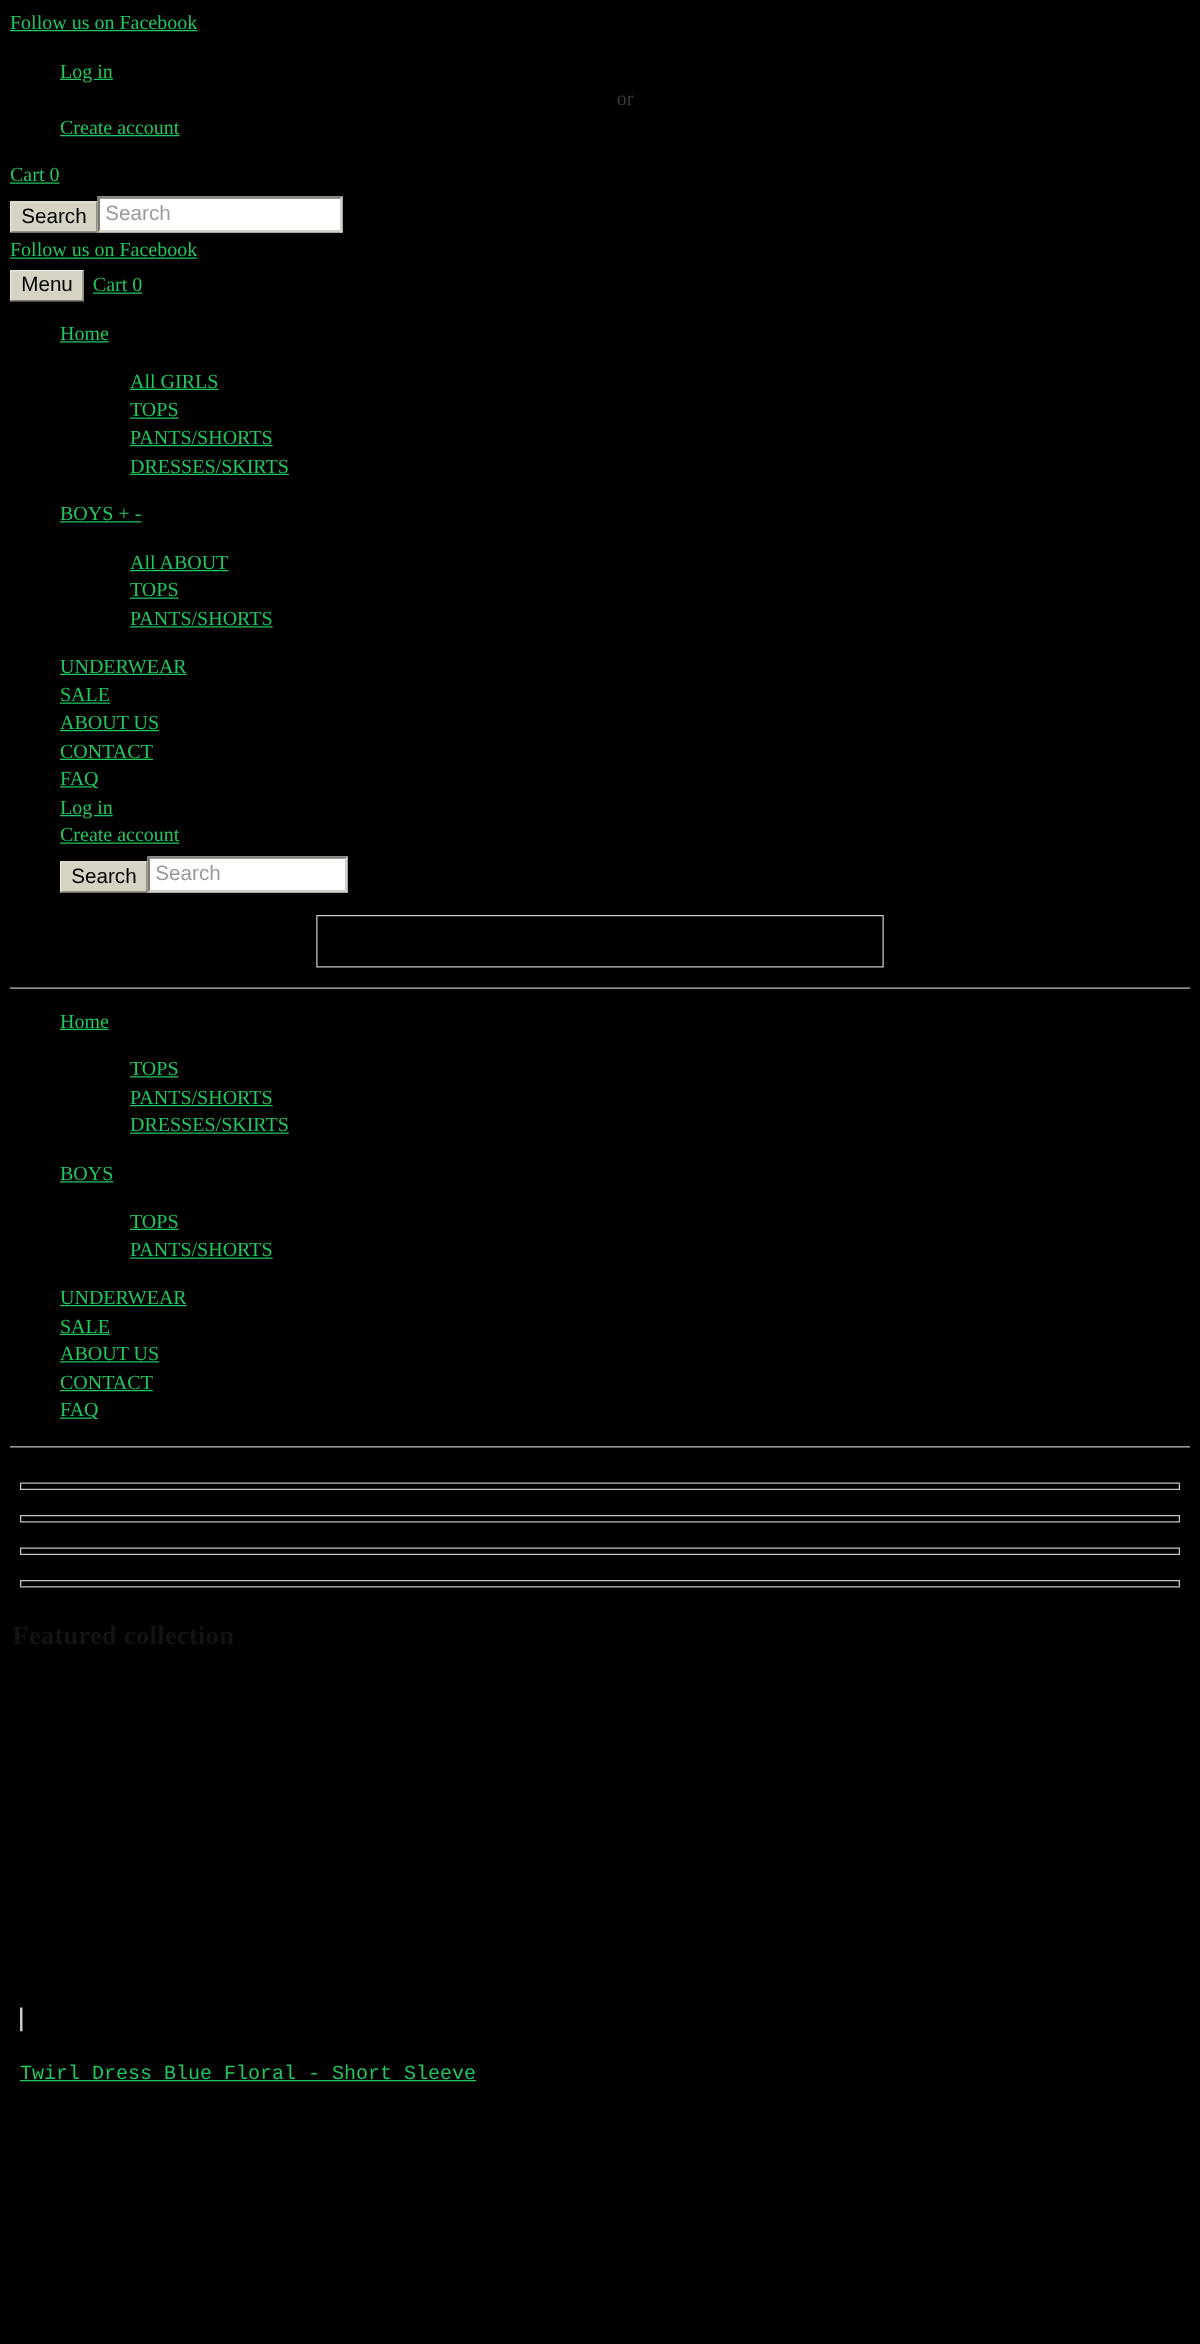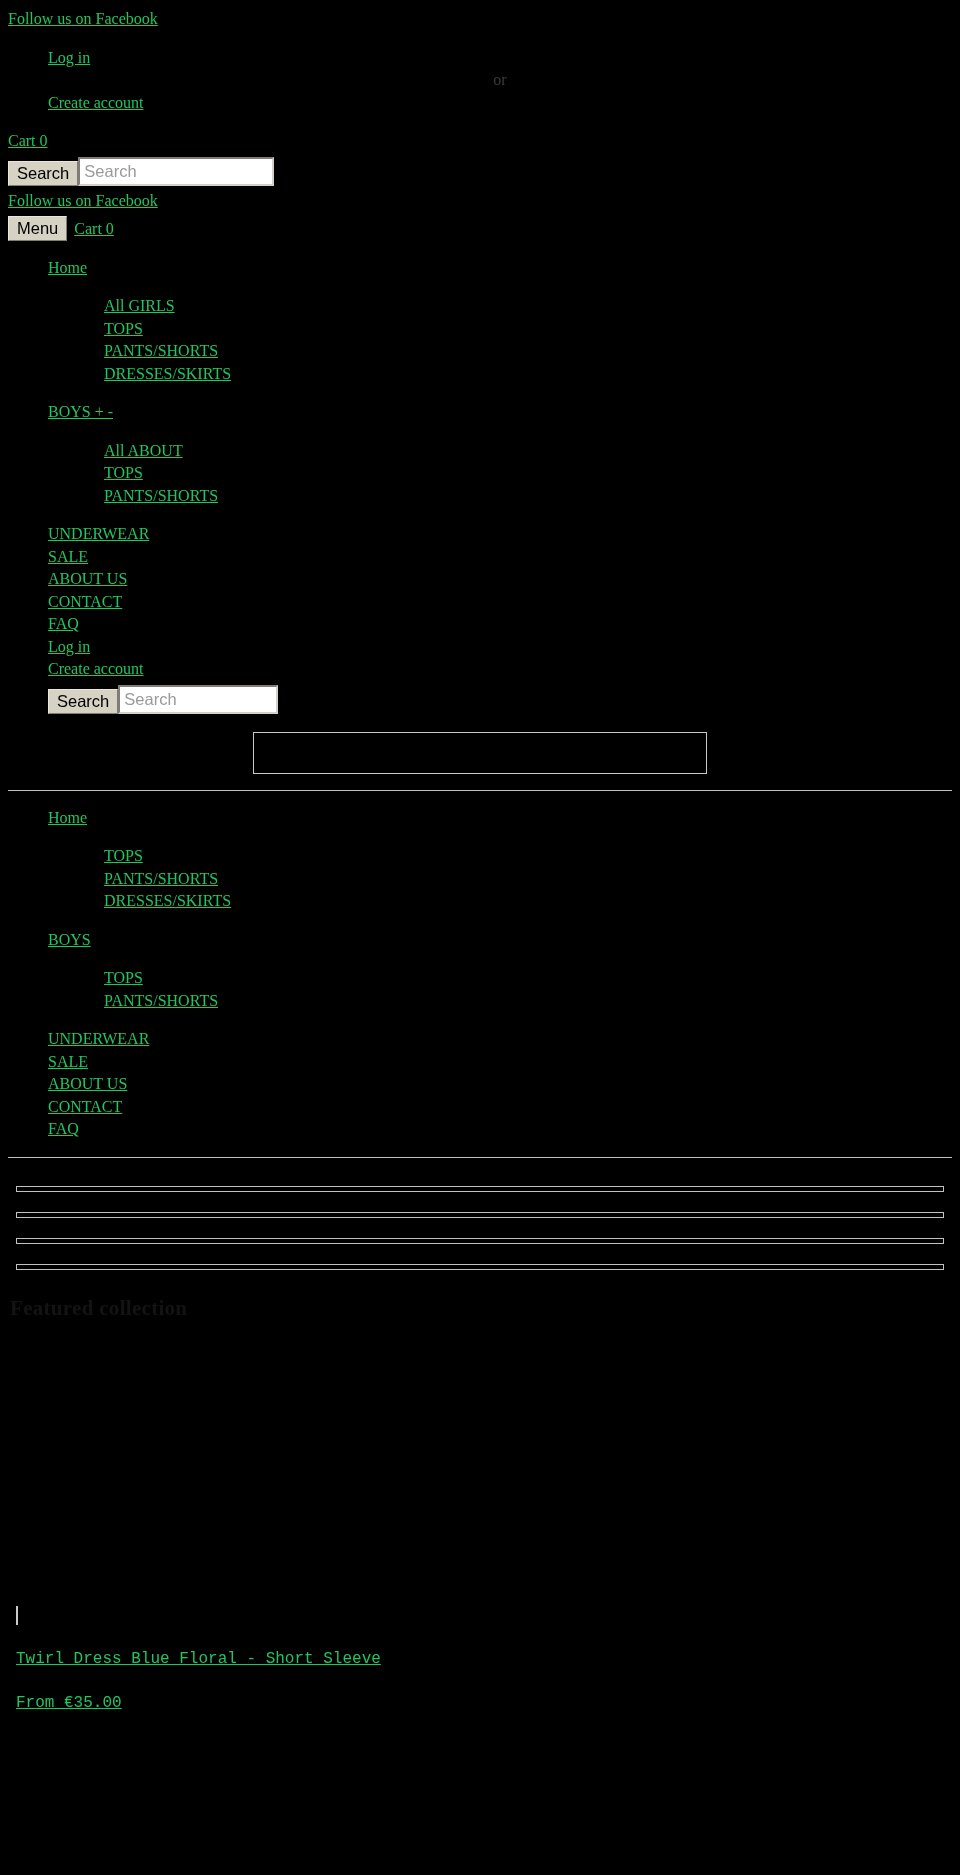--- a/index.html
+++ b/index.html
@@ -306,15 +306,14 @@
   <div class="thin-bar"></div>
   <div class="thin-bar"></div>
 </div>
 
 <h2 class="section-heading">Featured collection</h2>
 
 <div class="product-block">
   <div>
     <a class="product-img-box" href="#"></a>
     <a class="product-title nowrap" href="#">Twirl Dress Blue Floral - Short Sleeve</a>
-    <a class="product-price nowrap" href="#">From €35.00</a>
   </div>
 </div>
 
 </body></html>

